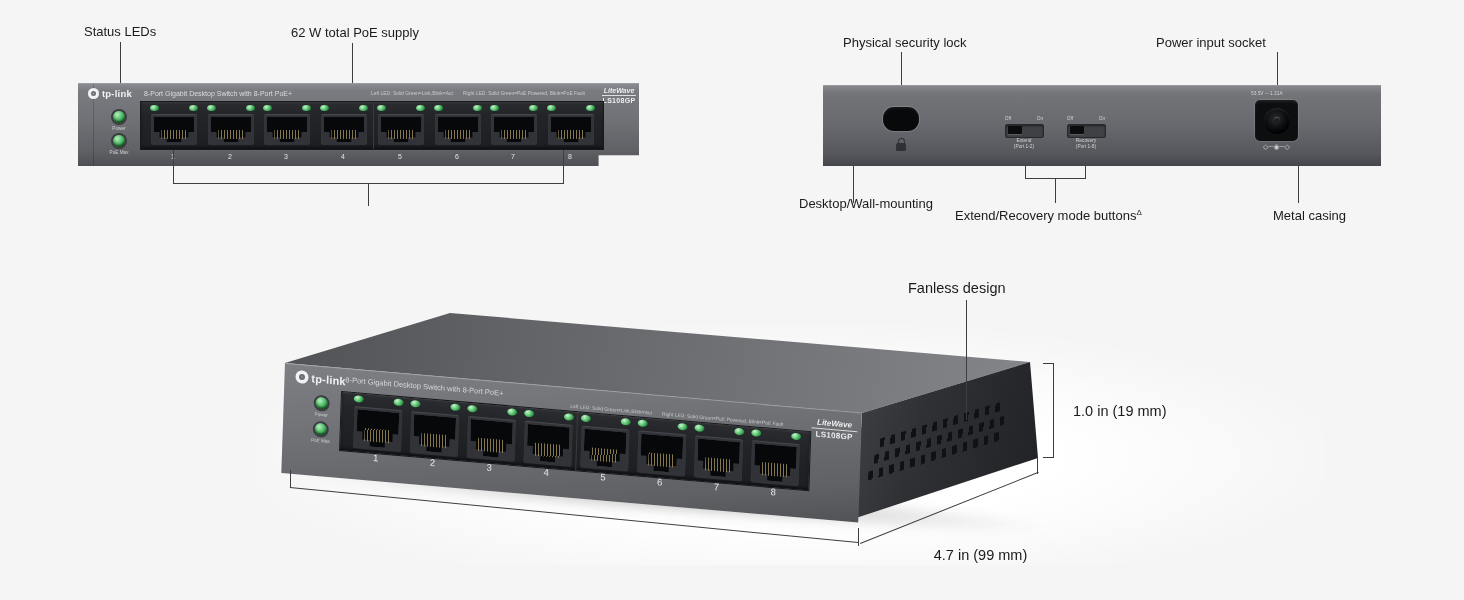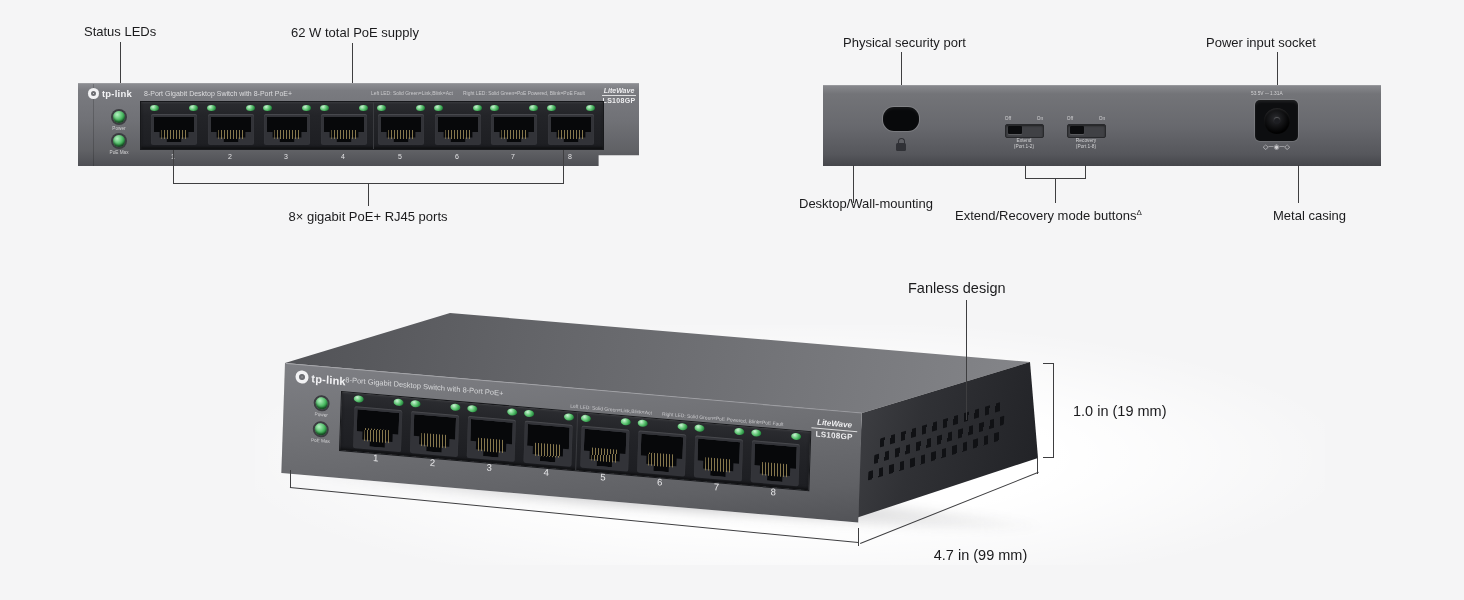--- a/index.html
+++ b/index.html
@@ -186,26 +186,25 @@
     <span class="pnum" style="left:371px">6</span>
     <span class="pnum" style="left:427px">7</span>
     <span class="pnum" style="left:484px">8</span>
   </div>
 
   <div class="ann-line" style="left:173px;top:150px;height:33px"></div>
   <div class="ann-line" style="left:563px;top:150px;height:33px"></div>
   <div class="ann-line h" style="left:173px;top:183px;width:391px"></div>
   <div class="ann-line" style="left:368px;top:183px;height:23px"></div>
   <div class="lbl ctr" style="left:243px;top:209px;width:250px">
-    <div>8× gigabit PoE+ RJ45 ports</div>
-  </div>
-
-  <div class="lbl" style="left:843px;top:35px">Physical security port</div>
+  </div>
+
+  <div class="lbl" style="left:843px;top:35px">Physical security lock</div>
   <div class="ann-line" style="left:901px;top:52px;height:54px"></div>
-  <div class="lbl" style="left:1206px;top:35px">Power input socket</div>
+  <div class="lbl" style="left:1156px;top:35px">Power input socket</div>
   <div class="ann-line" style="left:1277px;top:52px;height:47px"></div>
 
   <div class="body-back">
     <div class="kslot"></div>
     <div class="lock-icon"></div>
 
     <div class="swgrp" style="left:181px">
       <div class="swrow">
         <span class="tiny">Off</span>
         <span class="tiny">On</span>

